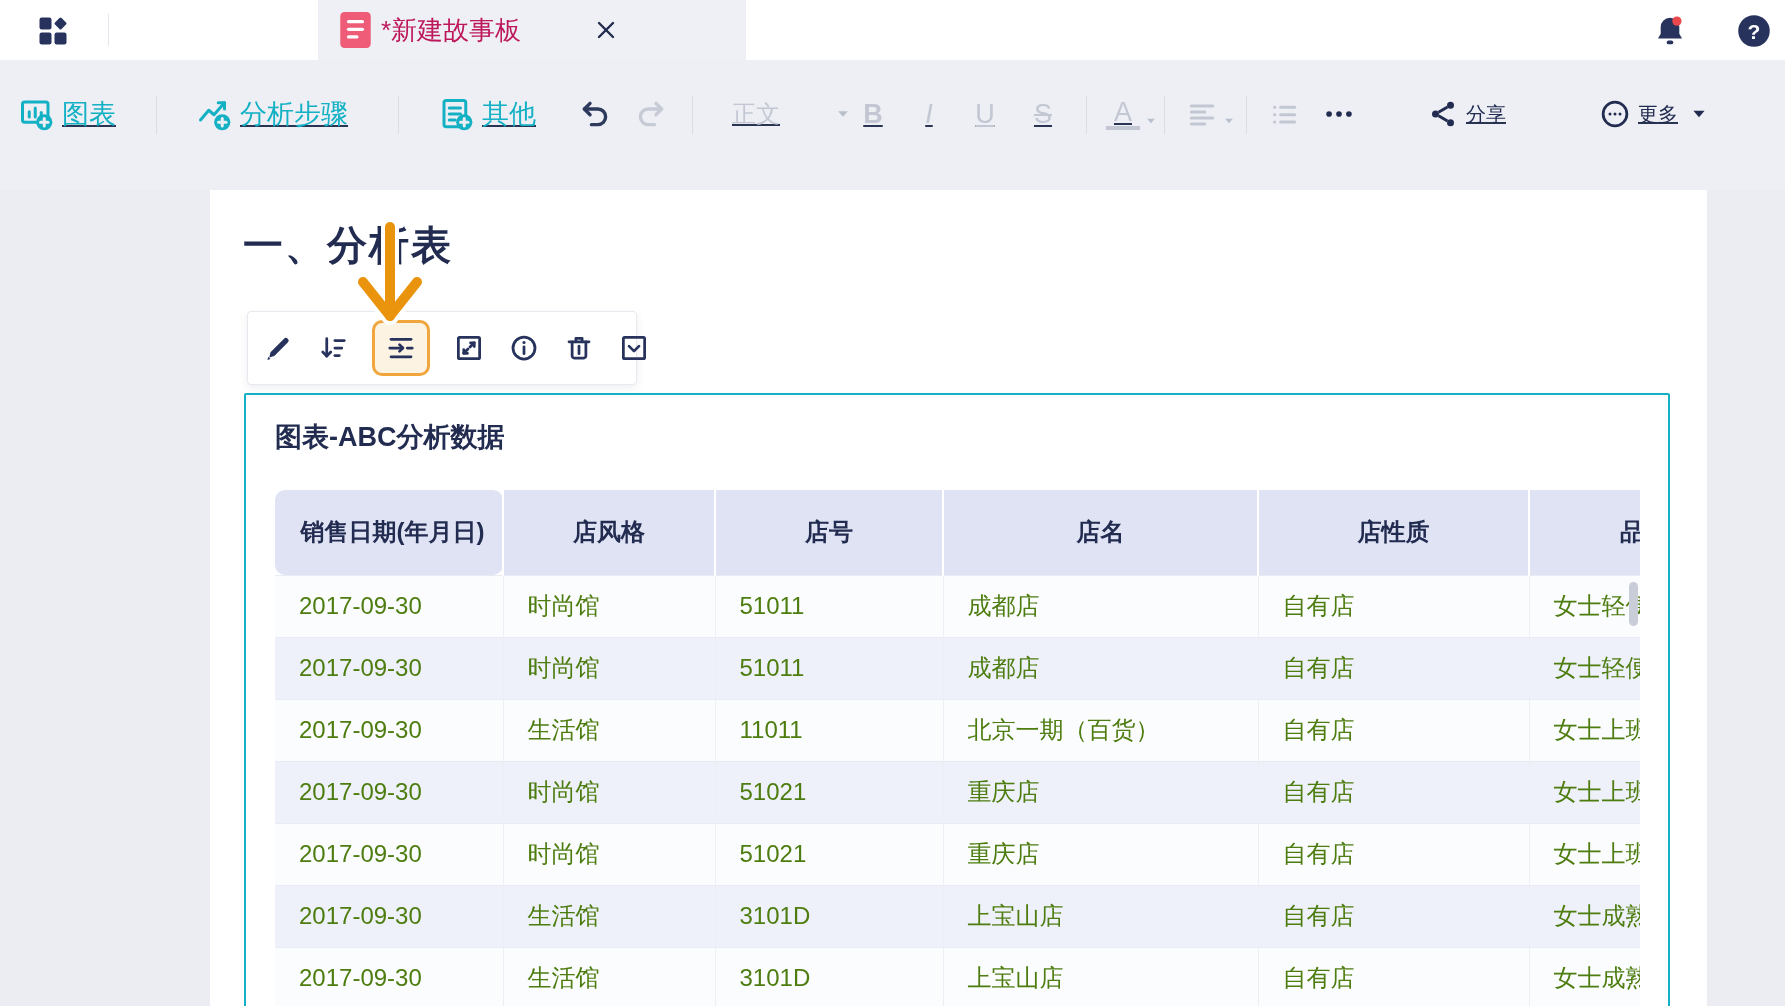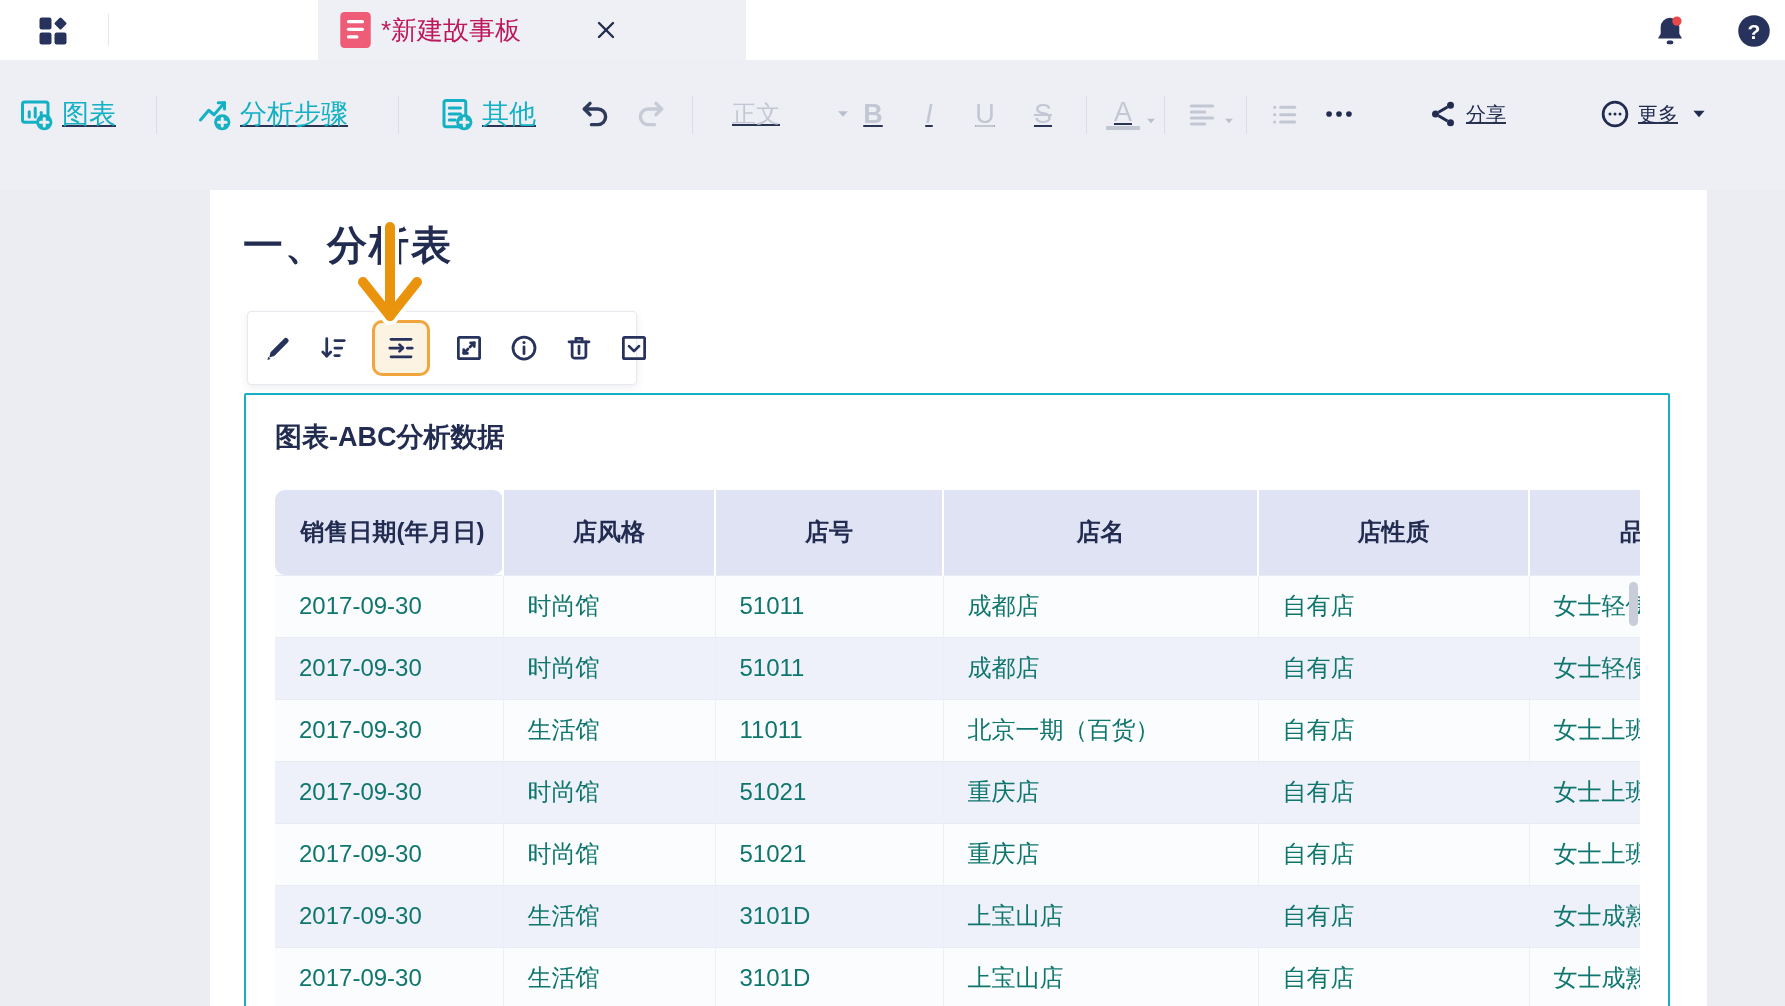--- a/index.html
+++ b/index.html
@@ -42,21 +42,21 @@
   .tutorial-arrow { position:absolute; left:350px; top:218px; z-index:10; pointer-events:none; }
   
   .card { position:absolute; left:34px; top:203px; width:1426px; height:720px; background:#ffffff;
           border:2px solid #14b1c5; border-radius:2px; overflow:hidden; cursor:pointer; }
   .card-title { position:absolute; left:29px; top:24px; font-size:27px; font-weight:700; color:#222c50; }
   .table-wrap { position:absolute; left:29px; top:95px; width:1365px; height:625px; overflow:hidden; }
   table.grid { border-collapse:collapse; table-layout:fixed; width:1469px; }
   table.grid th { background:#dfe3f4; color:#222c50; font-size:24px; font-weight:700; text-align:center;
                   height:85px; border-right:2px solid #ffffff; padding:0 14px; line-height:1.45; }
   table.grid th.c0 { text-align:center; padding-left:22px;border-radius:10px; }
-  table.grid td { font-size:24px; color:#0f766e; height:62px; text-align:left; padding-left:24px;
+  table.grid td { font-size:24px; color:#4d7c0f; height:62px; text-align:left; padding-left:24px;
                   border-right:1px solid #edeff6; border-top:1px solid #e8ebf3; white-space:nowrap; overflow:hidden; }
   table.grid tr.alt td { background:#eef1f9; }
   table.grid tr.norm td { background:#fbfcfe; }
   .c0{width:228px}.c1{width:212px}.c2{width:228px}.c3{width:315px}.c4{width:271px}.c5{width:230px}
   .v-scroll-thumb { position:absolute; right:2px; top:92px; width:9px; height:44px; border-radius:5px; background:#c9cdd8; cursor:grab; }
   svg { display:block; }
 </style>
 </head>
 <body>
 

